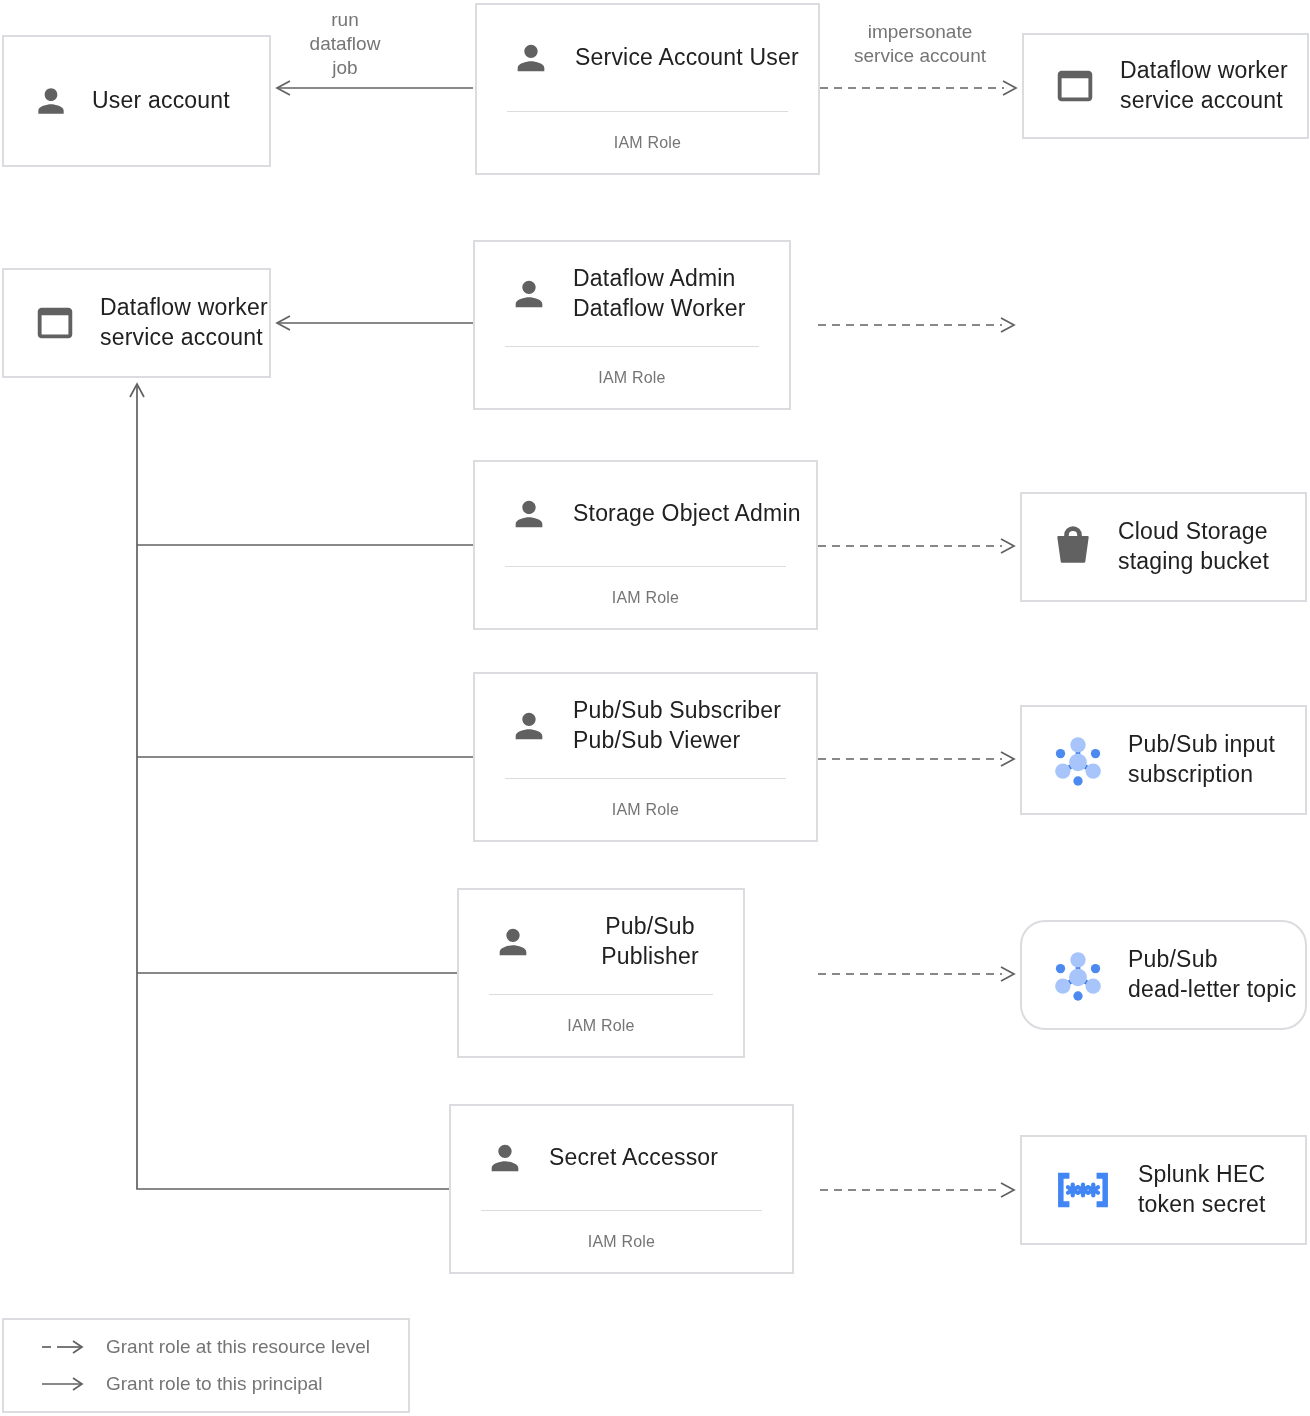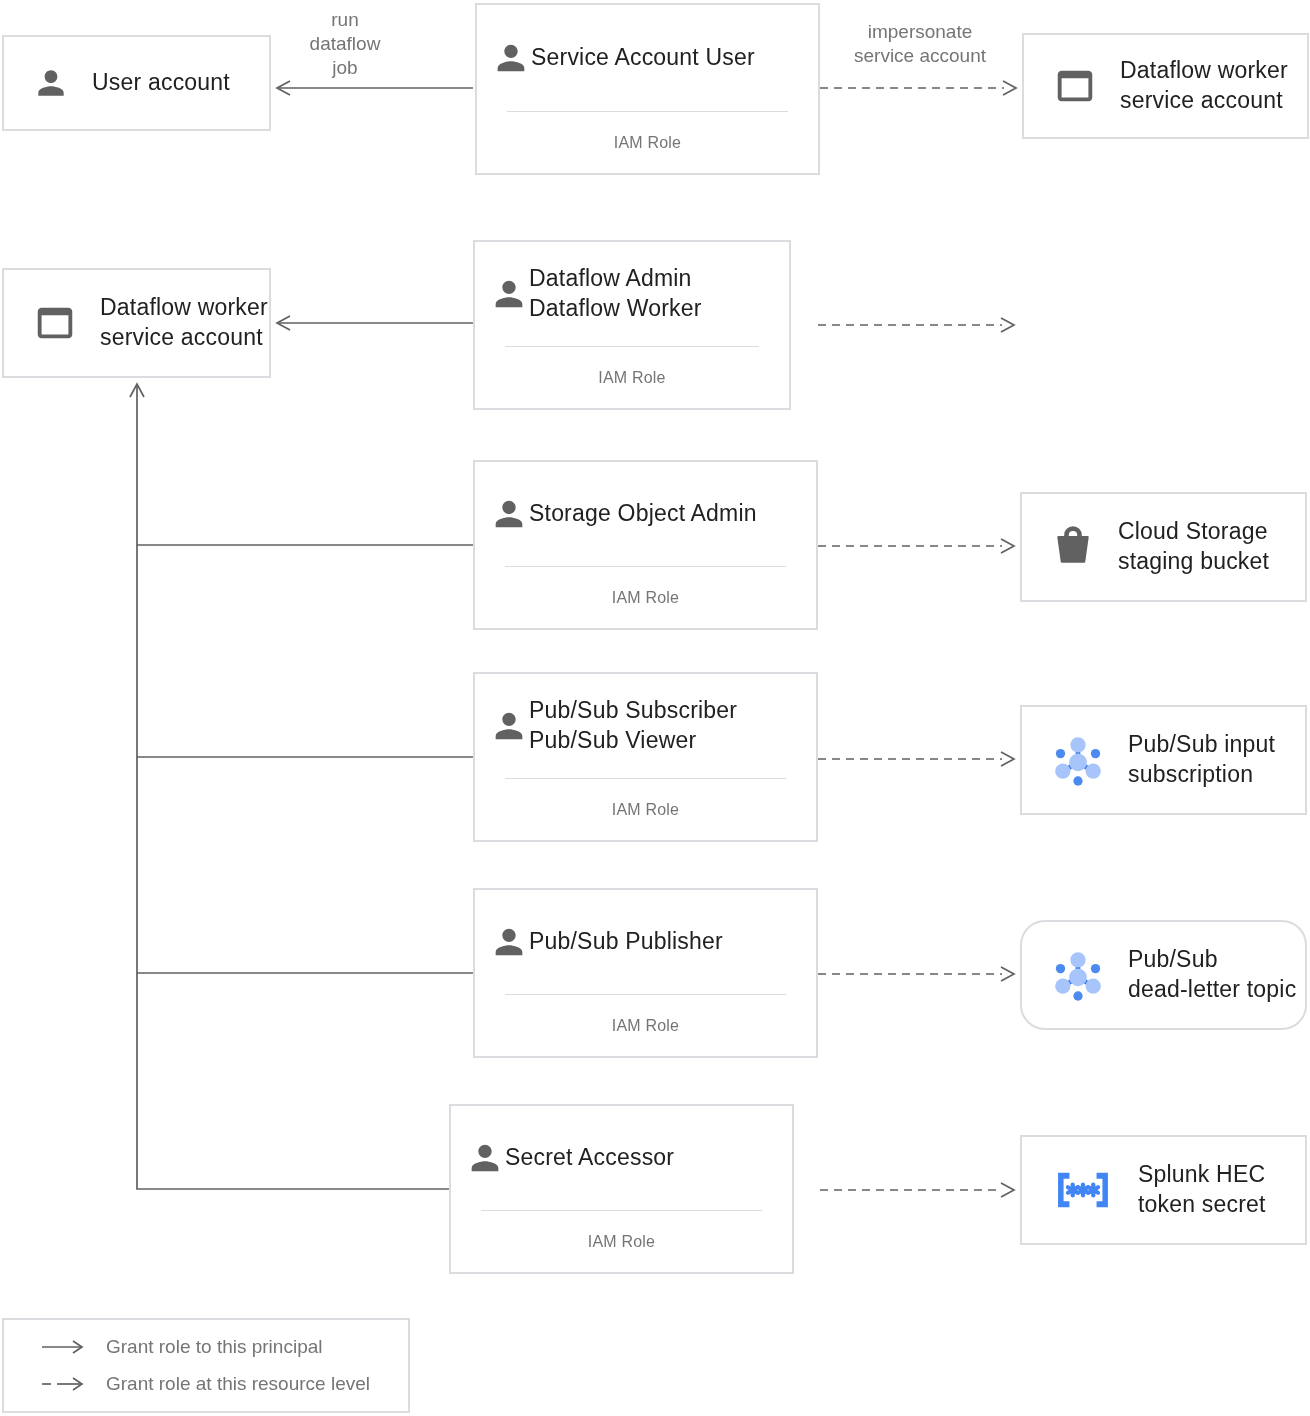--- a/index.html
+++ b/index.html
@@ -11,21 +11,21 @@
   .node {
     position:absolute; background:#ffffff; border:2px solid #dadce0;
     box-sizing:border-box; display:flex; align-items:center;
   }
   .simple { padding-left:28px; gap:22px; }
   .node-label {
     font-size:23px; color:#212121; white-space:pre-line; line-height:1.3;
     letter-spacing:0.2px;
   }
   .role { flex-direction:column; align-items:stretch; padding:0; }
-  .role-head { height:104px; display:flex; align-items:center; padding-left:14px; }
+  .role-head { height:104px; display:flex; align-items:center; padding-left:34px; gap:24px; }
   .role-head.tall { height:106px; }
   .role-title { font-size:23px; color:#212121; white-space:pre-line; line-height:1.3; letter-spacing:0.2px; }
   .role-divider { border-top:1px solid #dadce0; margin:0 30px; height:0; }
   .role-foot { flex:1; display:flex; align-items:center; justify-content:center;
                font-size:16px; color:#757575; letter-spacing:0.2px; }
   .edge-label {
     position:absolute; text-align:center; font-size:19px; color:#757575;
     white-space:pre-line; line-height:24px;
   }
   .legend {
@@ -86,21 +86,21 @@
         <path d="M1001 1183 L1014 1190 L1001 1197"></path>
     </g>
   </svg>
 
   <div class="edge-label" style="left:280px; top:8px; width:130px;">run
 dataflow
 job</div>
   <div class="edge-label" style="left:818px; top:20px; width:204px;">impersonate
 service account</div>
 
-  <div class="node simple" style="left:2px; top:35px; width:269px; height:96px;">
+  <div class="node simple" style="left:2px; top:35px; width:269px; height:132px;">
     <svg class="icon" width="38" height="38" viewBox="0 0 24 24">
       <path fill="#616161" d="M12 12c2.21 0 4-1.79 4-4s-1.79-4-4-4-4 1.79-4 4 1.79 4 4 4zm0 2c-2.67 0-8 1.34-8 4v2h16v-2c0-2.66-5.33-4-8-4z"></path>
     </svg>
     <div class="node-label">User account</div>
   </div>
 
   <div class="node simple" style="left:2px; top:268px; width:269px; height:110px;">
     <svg class="icon" width="46" height="46" viewBox="0 0 24 24">
       <path fill="#616161" d="M19 4H5c-1.1 0-2 .9-2 2v12c0 1.1.9 2 2 2h14c1.1 0 2-.9 2-2V6c0-1.1-.9-2-2-2zm0 14H5V8h14v10z"></path>
     </svg>
@@ -147,21 +147,21 @@
       <svg class="icon" width="40" height="40" viewBox="0 0 24 24">
         <path fill="#616161" d="M12 12c2.21 0 4-1.79 4-4s-1.79-4-4-4-4 1.79-4 4 1.79 4 4 4zm0 2c-2.67 0-8 1.34-8 4v2h16v-2c0-2.66-5.33-4-8-4z"></path>
       </svg>
       <div class="role-title">Pub/Sub Subscriber
 Pub/Sub Viewer</div>
     </div>
     <div class="role-divider"></div>
     <div class="role-foot">IAM Role</div>
   </div>
 
-  <div class="node role" style="left:473px; top:888px; width:345px; height:170px;">
+  <div class="node role" style="left:457px; top:888px; width:288px; height:170px;text-align:center;">
     <div class="role-head">
       <svg class="icon" width="40" height="40" viewBox="0 0 24 24">
         <path fill="#616161" d="M12 12c2.21 0 4-1.79 4-4s-1.79-4-4-4-4 1.79-4 4 1.79 4 4 4zm0 2c-2.67 0-8 1.34-8 4v2h16v-2c0-2.66-5.33-4-8-4z"></path>
       </svg>
       <div class="role-title">Pub/Sub Publisher</div>
     </div>
     <div class="role-divider"></div>
     <div class="role-foot">IAM Role</div>
   </div>
 
@@ -248,28 +248,28 @@
           <path d="M21 13.5l5.2-3"></path>
       </g>
     </svg>
     <div class="node-label">Splunk HEC
 token secret</div>
   </div>
 
   <div class="legend">
     <div class="legend-row">
       <svg width="46" height="18" viewBox="0 0 46 18" fill="none">
-        <path d="M2 9h39" stroke="#616161" stroke-width="1.7"></path>
-        <path d="M33 3 L42 9 L33 15" stroke="#616161" stroke-width="1.7"></path>
-      </svg>
-      <div class="legend-label">Grant role to this principal</div>
-    </div>
-    <div class="legend-row">
-      <svg width="46" height="18" viewBox="0 0 46 18" fill="none">
         <path d="M2 9h9" stroke="#616161" stroke-width="1.7"></path>
         <path d="M17 9h24" stroke="#616161" stroke-width="1.7"></path>
         <path d="M33 3 L42 9 L33 15" stroke="#616161" stroke-width="1.7"></path>
       </svg>
       <div class="legend-label">Grant role at this resource level</div>
     </div>
+    <div class="legend-row">
+      <svg width="46" height="18" viewBox="0 0 46 18" fill="none">
+        <path d="M2 9h39" stroke="#616161" stroke-width="1.7"></path>
+        <path d="M33 3 L42 9 L33 15" stroke="#616161" stroke-width="1.7"></path>
+      </svg>
+      <div class="legend-label">Grant role to this principal</div>
+    </div>
   </div>
 
 </div>
 
 </body></html>

